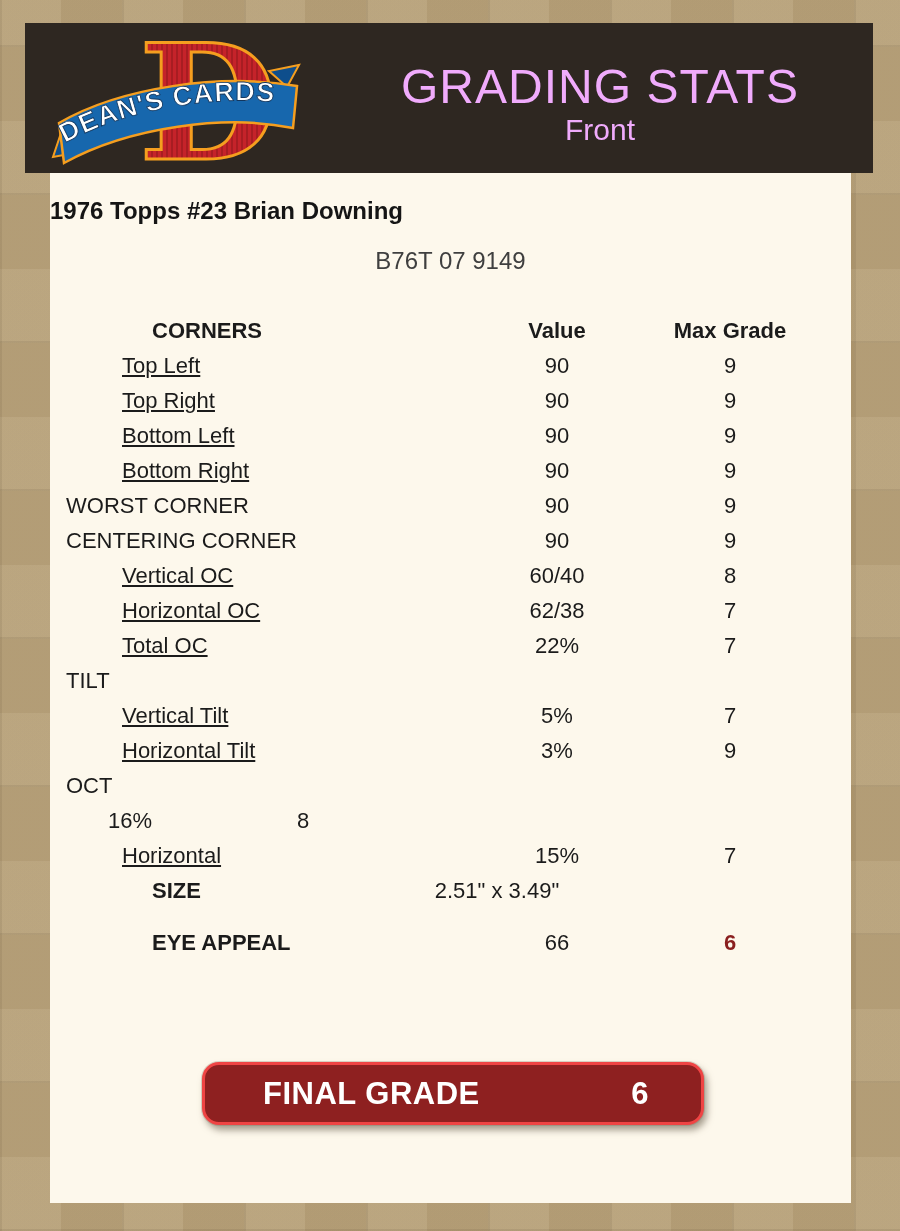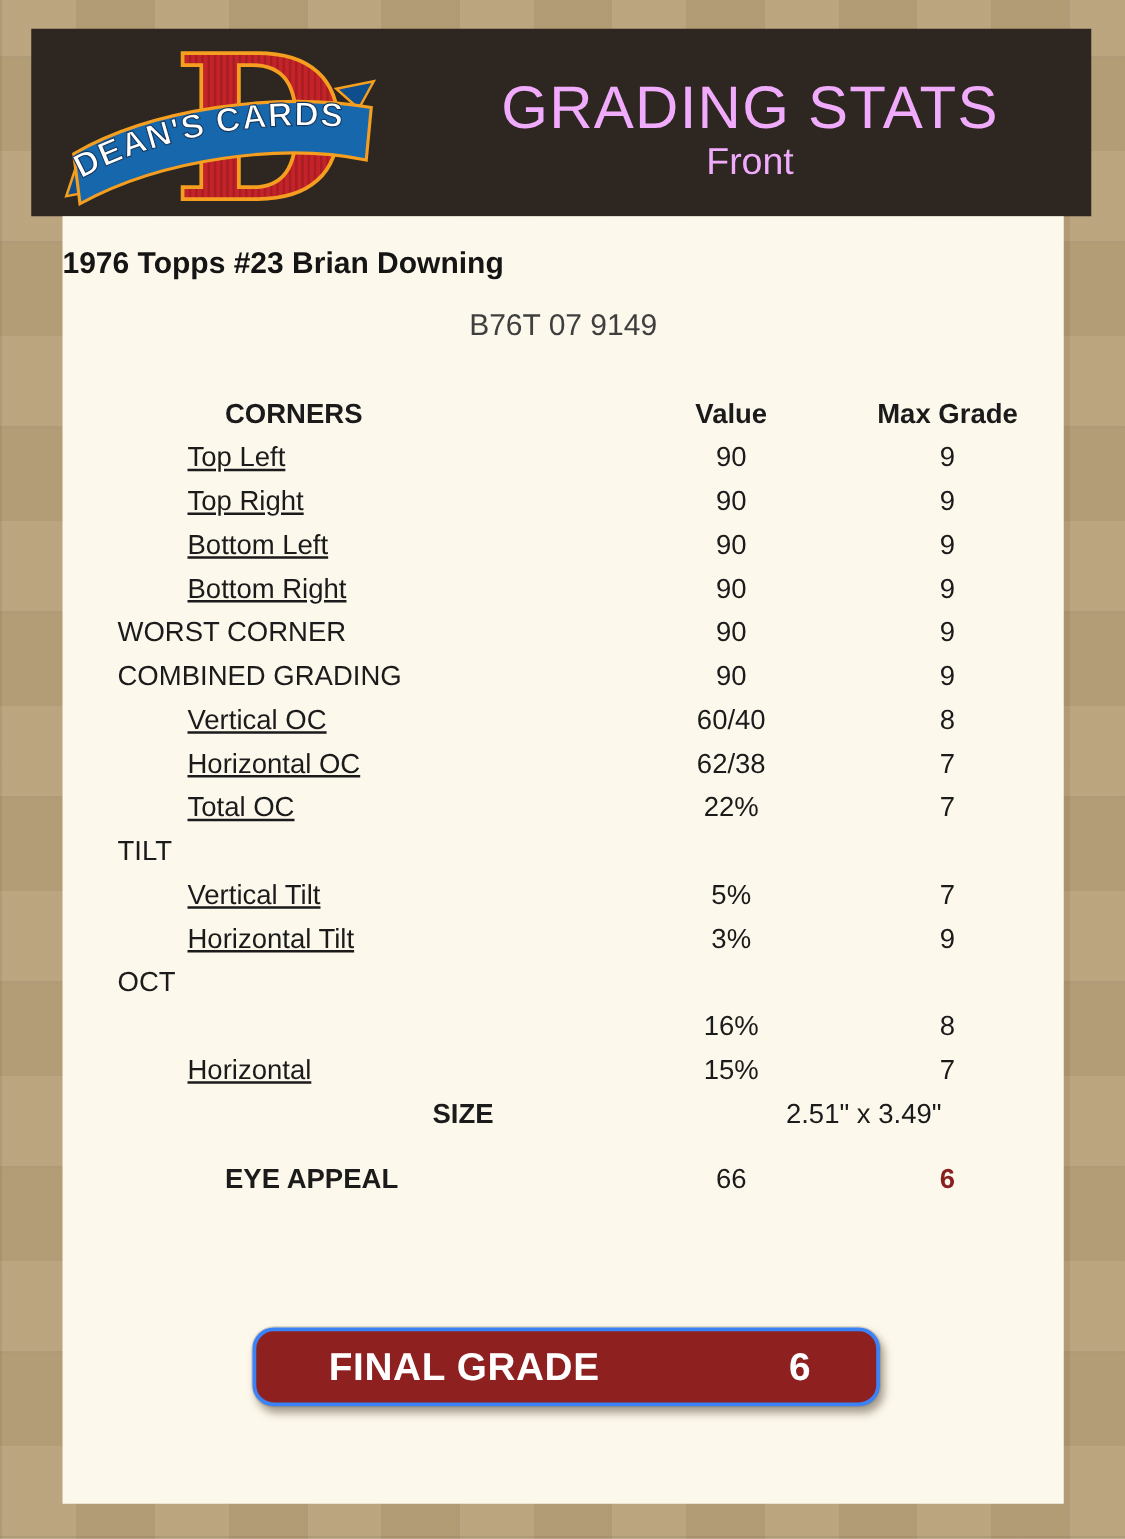--- a/index.html
+++ b/index.html
@@ -37,40 +37,40 @@
     position:absolute; left:50px; top:173px; width:801px; height:1030px;
     background:#fdf8ec;
   }
   .card-title  { position:absolute; top:24px;  left:0; width:100%; text-align:left;
                  font-size:24px; font-weight:bold; color:#151515; }
   .card-serial { position:absolute; top:74px;  left:0; width:100%; text-align:center;
                  font-size:24px; color:#3f3f3f; }
 
   
   .grading-table { position:absolute; top:140px; left:0; width:100%; }
-  .t-row { display:flex; align-items:center; height:35px; font-size:22px;justify-content:flex-end; }
+  .t-row { display:flex; align-items:center; height:35px; font-size:22px; }
   .t-row.gap { margin-top:17px; }
   .cell-lab { width:427px; padding-left:102px; }
   .cell-val { width:160px; text-align:center; }
   .cell-max { width:186px; text-align:center; }
   .cell-sizeval { width:320px; margin-left:-140px; text-align:center; }
   .t-row.header .cell-lab,
   .t-row.header .cell-val,
   .t-row.header .cell-max { font-weight:bold; }
   .t-row.section .cell-lab { font-weight:normal;padding-left:16px; }
   .t-row.size .cell-lab    { font-weight:bold; }
   .t-row.eye  .cell-lab    { font-weight:bold; }
   .t-row.sub .cell-lab { padding-left:72px;text-decoration:underline; }
   .red { color:#8a1f1f; font-weight:bold; }
 
   
   .final-grade {
     position:absolute; left:152px; top:889px; width:502px; height:63px;
     background:#8e2020;
-    border:3px solid #3b82f6;
+    border:3px solid #ef4444;
     border-radius:17px;
     box-shadow:3px 5px 7px rgba(115,105,88,0.65), 0 0 0 1px rgba(160,150,130,0.35);
     display:flex; align-items:center; justify-content:space-between;
     padding:0 52px 0 58px;
     color:#ffffff; font-weight:bold; font-size:31px; letter-spacing:0.5px;
   }
 </style>
 </head>
 <body>
 
@@ -133,21 +133,21 @@
           <div class="cell-lab">Bottom Right</div>
           <div class="cell-val">90</div>
           <div class="cell-max">9</div>
         </div>
         <div class="t-row section">
           <div class="cell-lab">WORST CORNER</div>
           <div class="cell-val">90</div>
           <div class="cell-max">9</div>
         </div>
         <div class="t-row section">
-          <div class="cell-lab">COMBINED GRADING</div>
+          <div class="cell-lab">CENTERING CORNER</div>
           <div class="cell-val">90</div>
           <div class="cell-max">9</div>
         </div>
         <div class="t-row sub">
           <div class="cell-lab">Vertical OC</div>
           <div class="cell-val">60/40</div>
           <div class="cell-max">8</div>
         </div>
         <div class="t-row sub">
           <div class="cell-lab">Horizontal OC</div>

